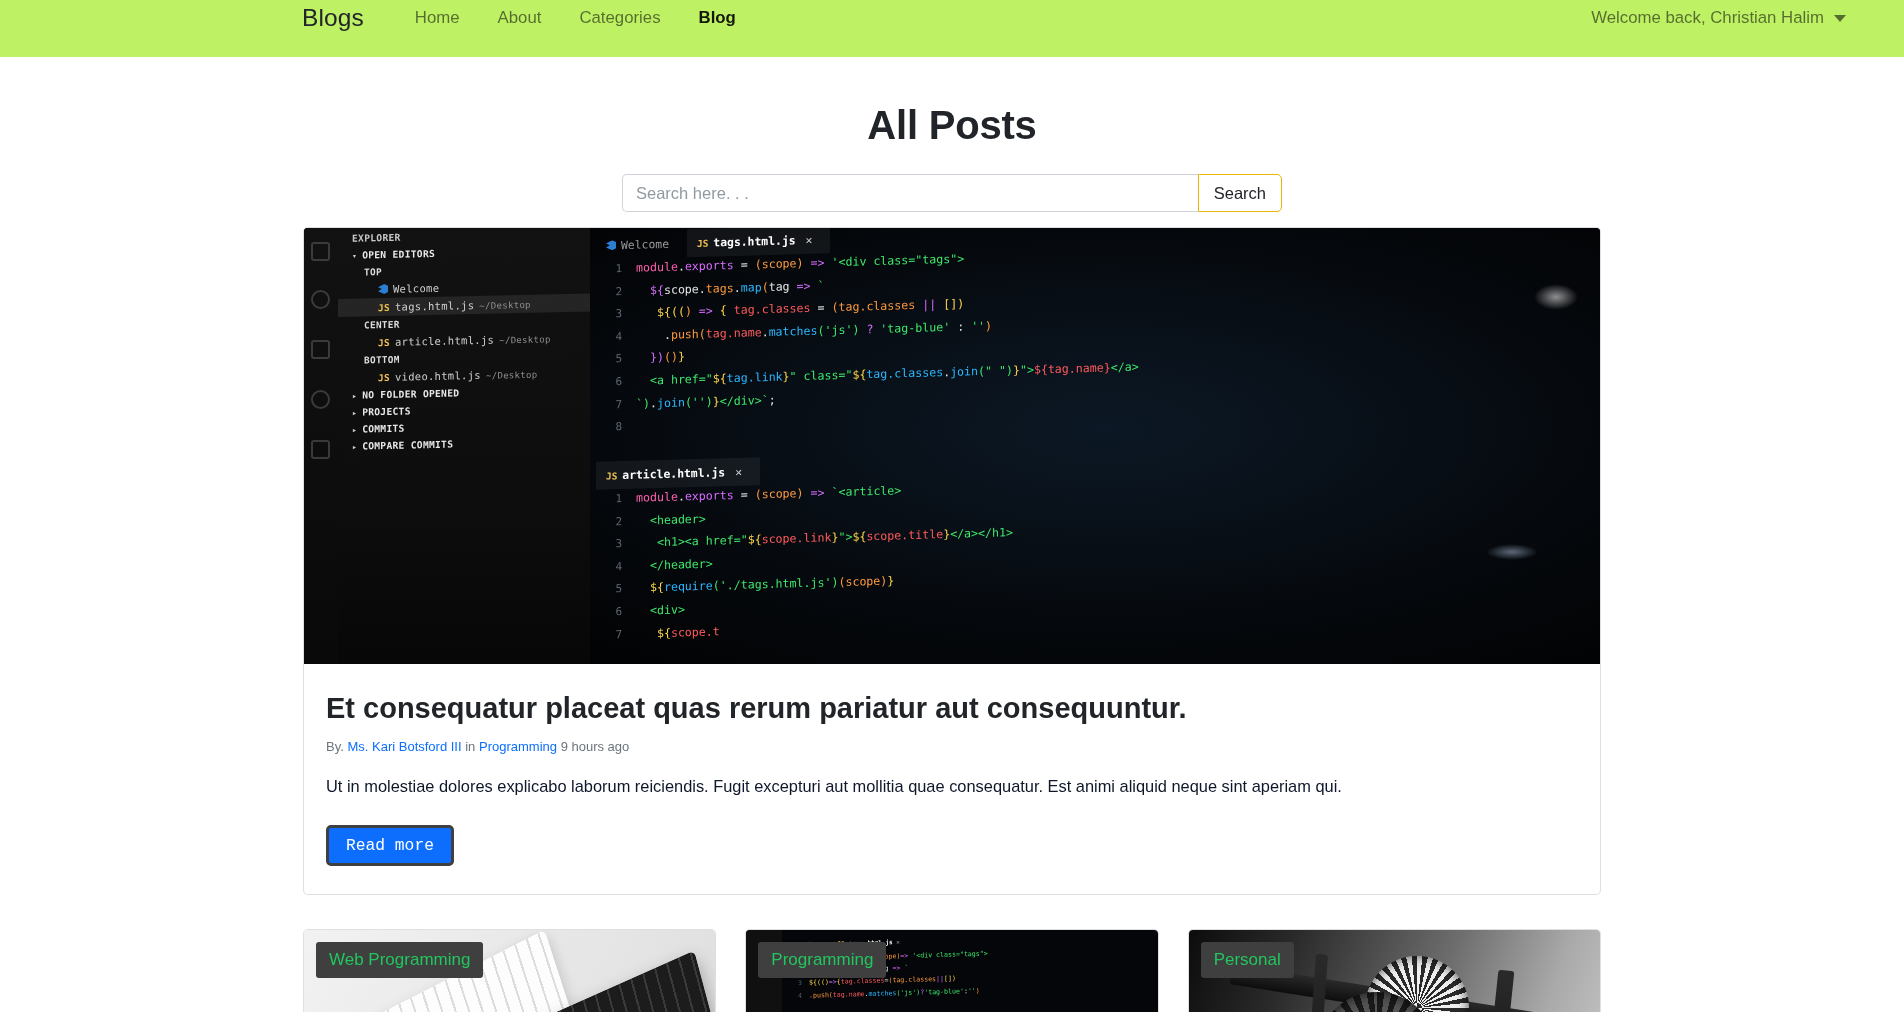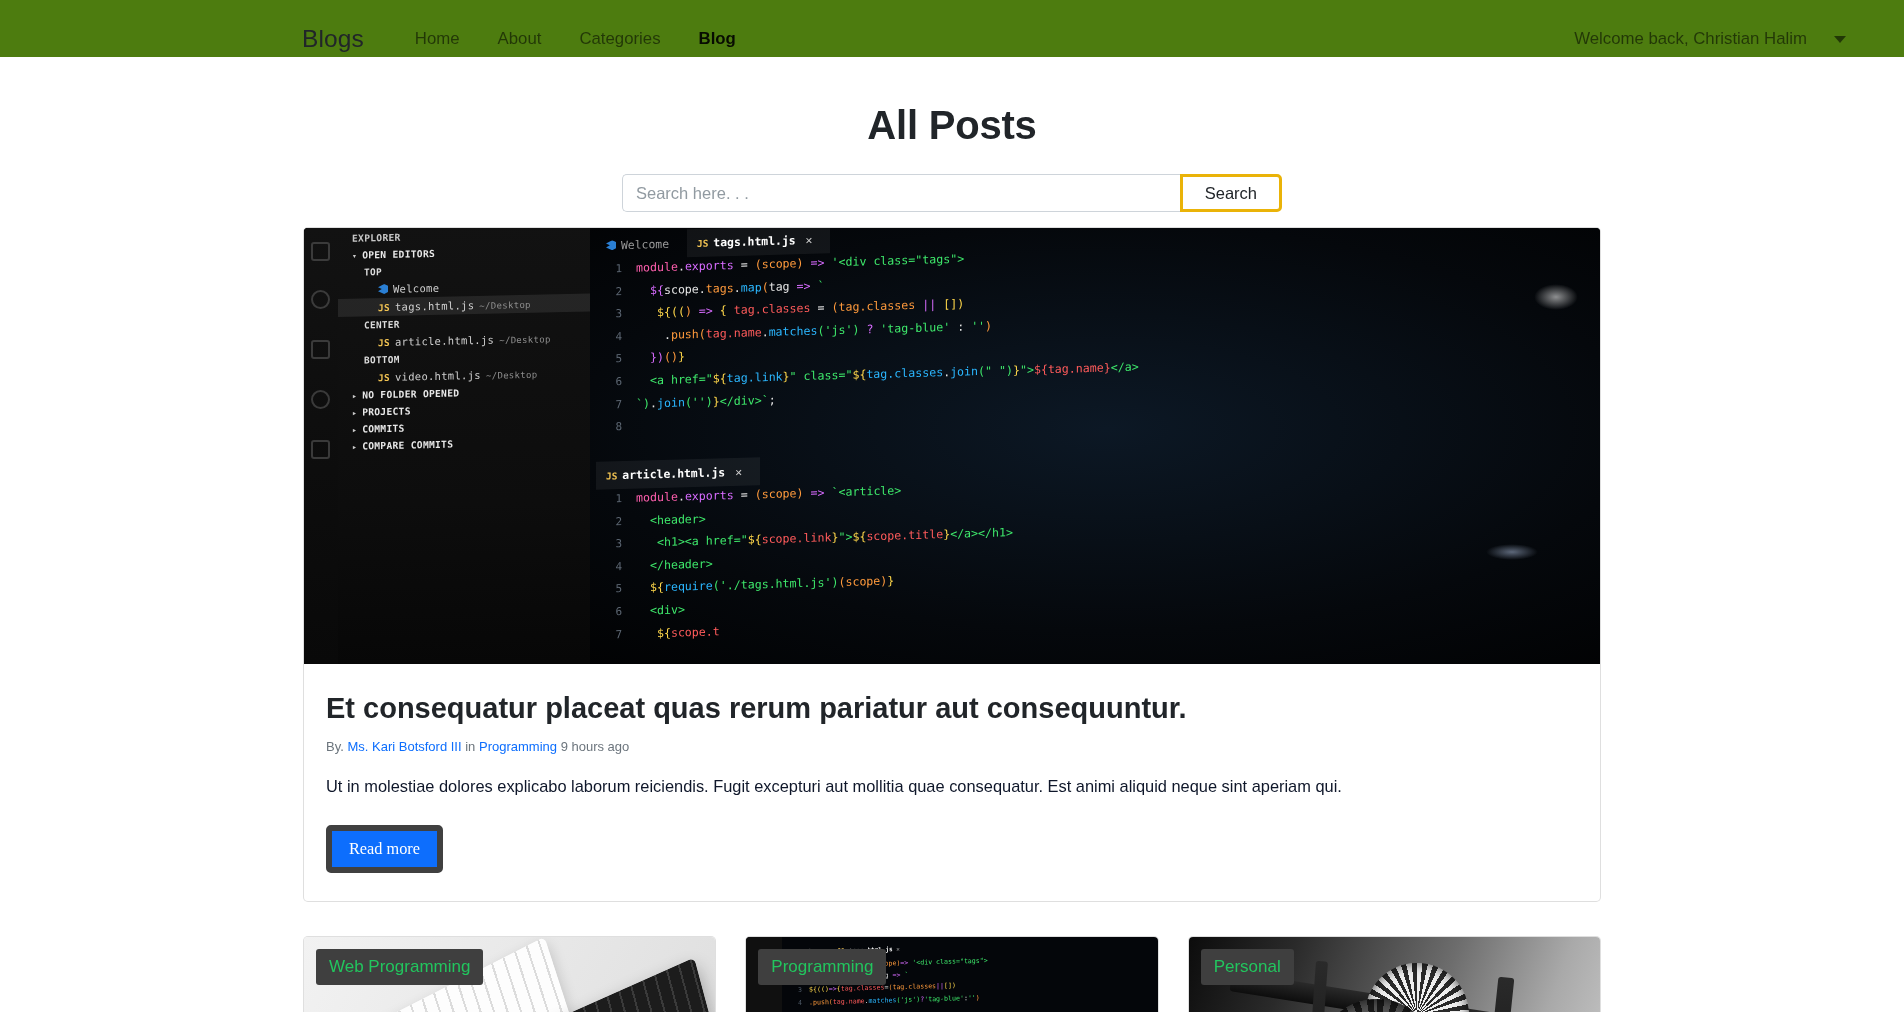--- a/index.html
+++ b/index.html
@@ -8,23 +8,23 @@
     width: 1904px; height: 1012px;
     overflow: hidden;
     background: #ffffff;
     font-family: "Liberation Sans", sans-serif;
     color: #212529;
   }
 
   
   .navbar {
     height: 57px;
-    background: #4d7c0f;
-    display: flex;
-    align-items: flex-end;
+    background: #bef264;
+    display: flex;
+    align-items: flex-start;
     padding: 0 0 0 0;
     position: relative;
   }
   .nav-inner {
     width: 100%;
     display: flex;
     align-items: center;
     padding: 0 58px 0 302px;
   }
   .brand {
@@ -49,21 +49,20 @@
     color: rgba(0,0,0,.55);
     text-decoration: none;
     padding: 8px 19px;
     white-space: nowrap;
   }
   .nav-link.active { color: rgba(0,0,0,.9); font-weight: bold; }
   .nav-right {
     margin-left: auto;
     display: flex;
     align-items: center;
-    gap: 17px;
   }
   .welcome {
     font-size: 16.8px;
     color: rgba(0,0,0,.55);
     white-space: nowrap;
     padding: 8px 0;
     text-decoration: none;
   }
   .caret {
     display: inline-block;
@@ -108,25 +107,25 @@
     border-radius: 5px 0 0 5px;
     padding: 6px 13px;
     font-size: 16.5px;
     font-family: "Liberation Sans", sans-serif;
     color: #212529;
     outline: none;
     background: #fff;
   }
   .search-input::placeholder { color: #919aa1; }
   .search-btn {
-    border: 3px solid #eab308;
+    border: 1px solid #eab308;
     background: transparent;
     color: #212529;
     border-radius: 0 5px 5px 0;
-    padding: 0 22px;
+    padding: 0 15px;
     font-size: 16.5px;
     font-family: "Liberation Sans", sans-serif;
     cursor: pointer;
     white-space: nowrap;
   }
 
   
   .post-card {
     border: 1px solid rgba(0,0,0,.125);
     border-radius: 5px;
@@ -234,25 +233,25 @@
   .post-excerpt {
     font-size: 16.4px;
     color: #0f172a;
     margin: 0 0 26px 0;
     line-height: 1.5;
   }
   .read-more {
     display: inline-block;
     background: #0d6efd;
     color: #fff;
-    border: 6px solid #404040;
+    border: 3px solid #404040;
     border-radius: 5px;
     padding: 8px 17px;
     font-size: 16.3px;
-    font-family: Liberation Serif, serif;
+    font-family: Liberation Mono, monospace;
     text-decoration: none;
     cursor: pointer;
   }
 
   
   .cat-row {
     display: flex;
     gap: 29px;
   }
   .cat-card {

